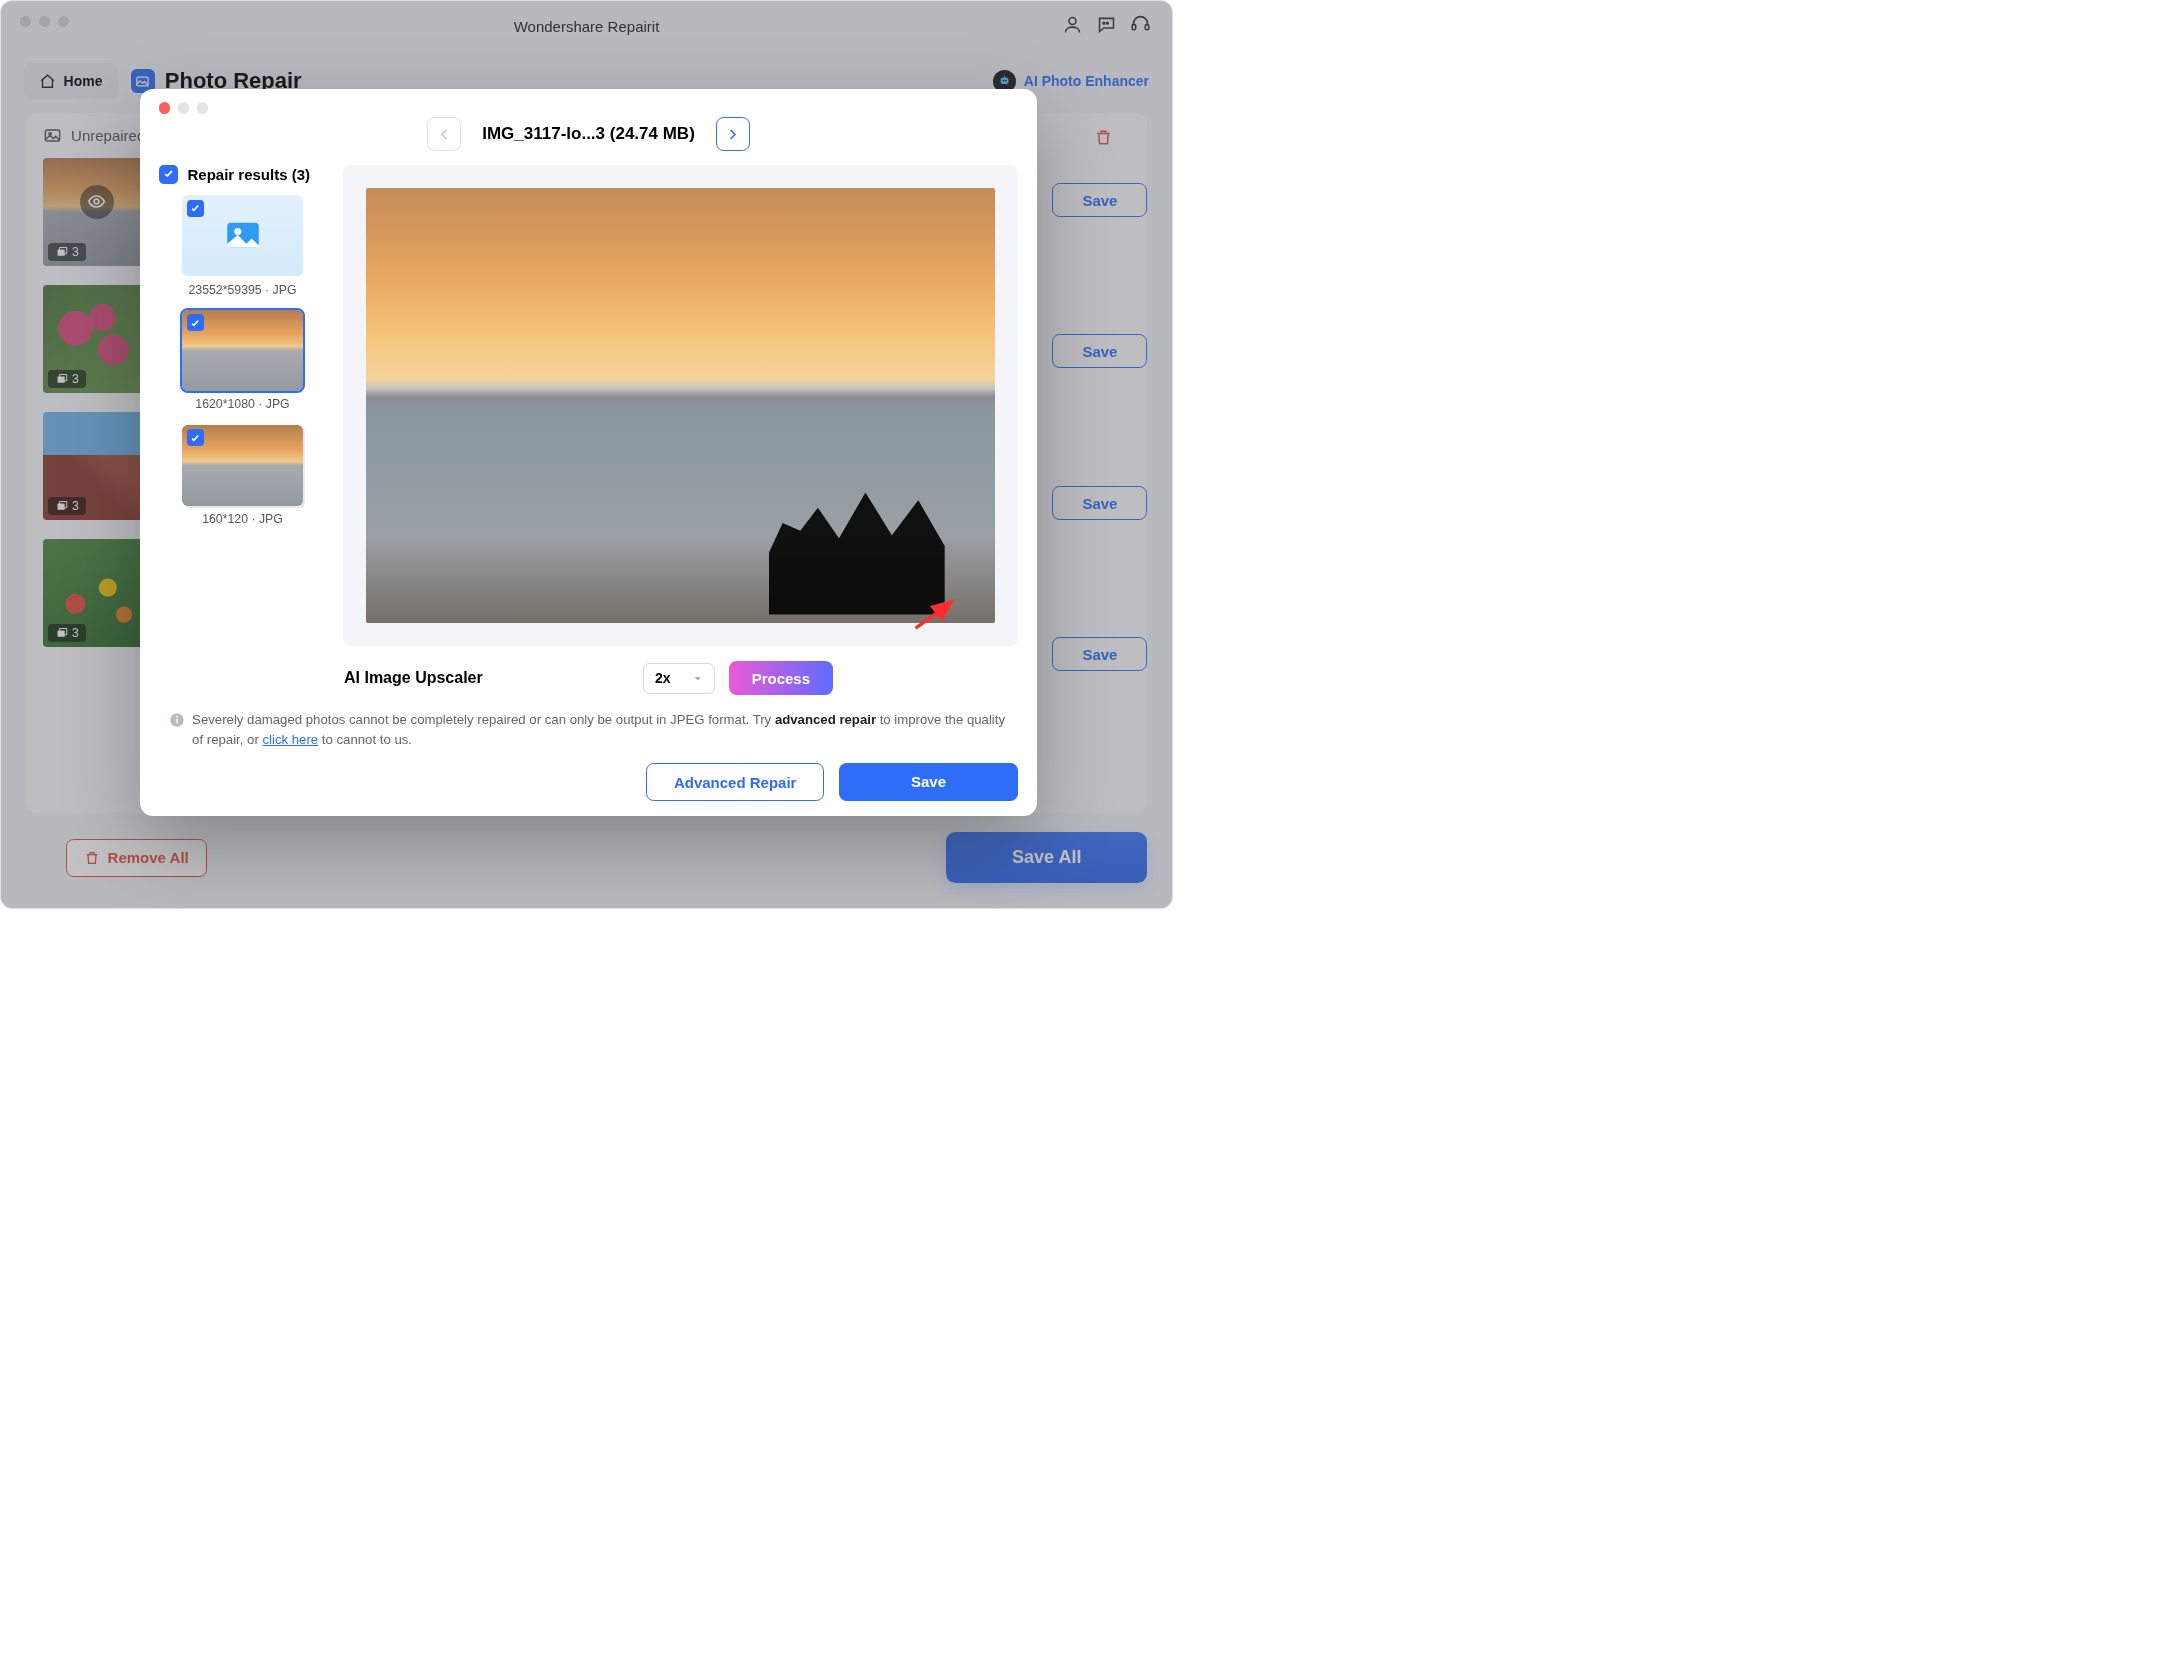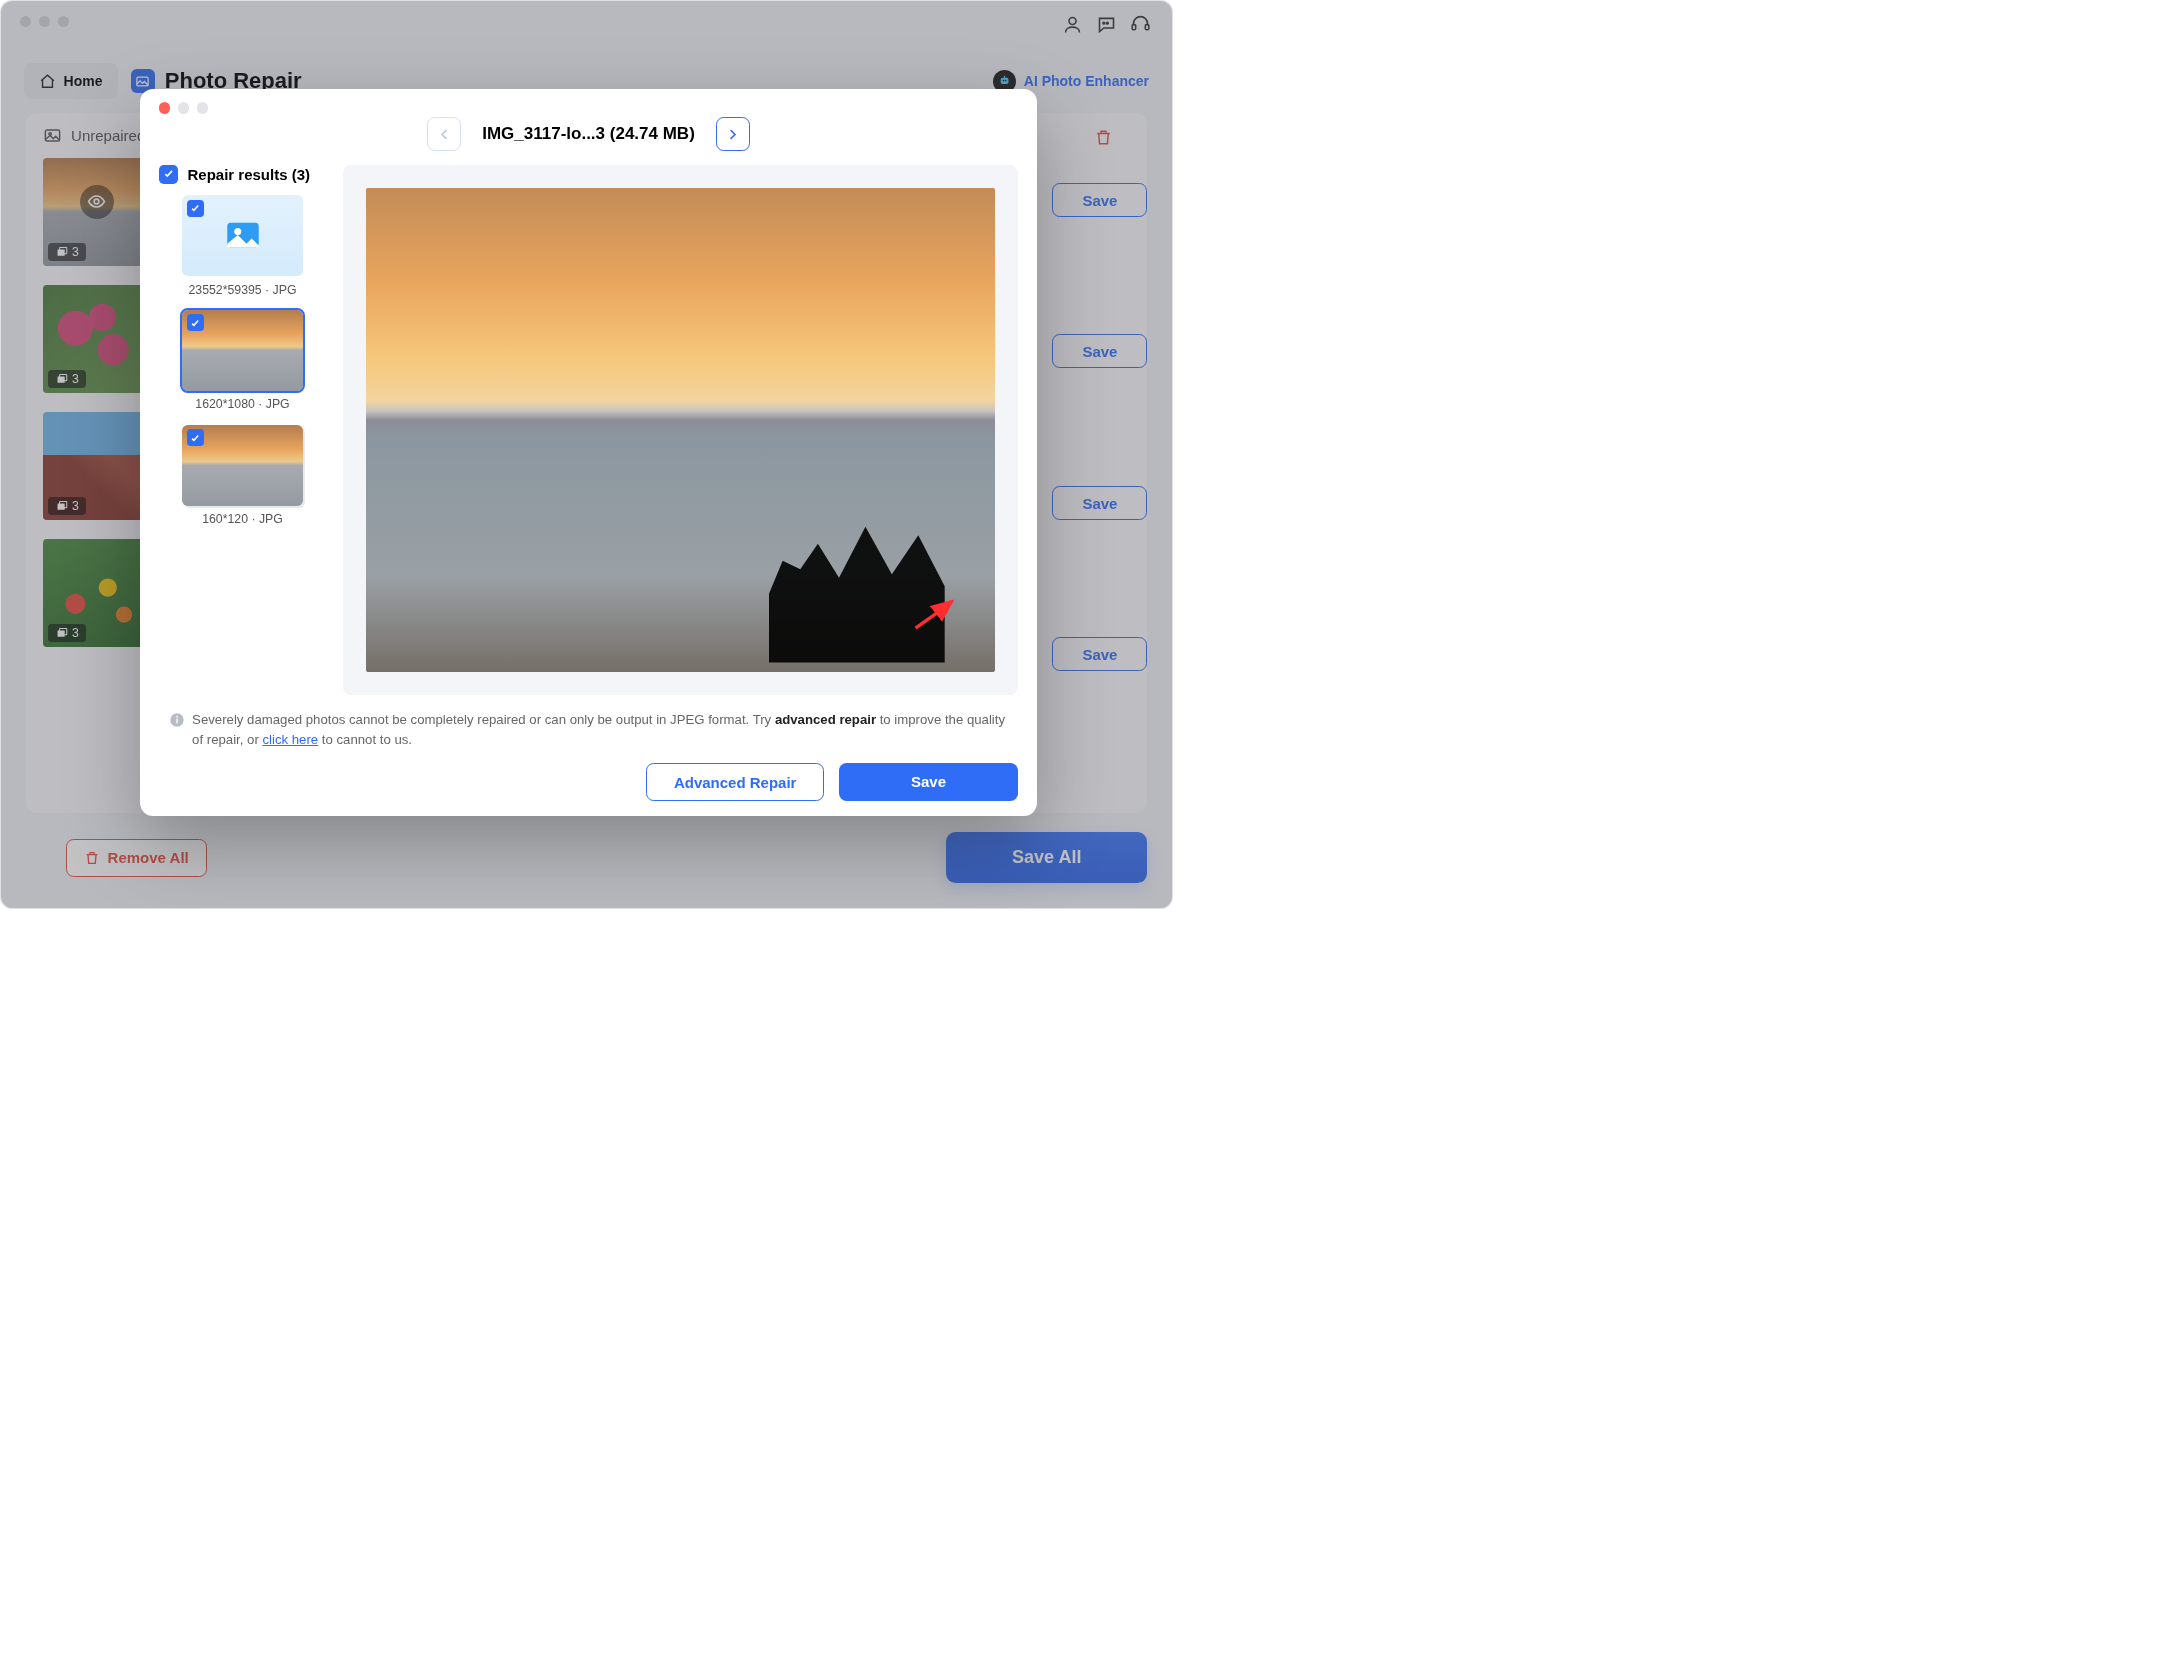--- a/index.html
+++ b/index.html
@@ -72,20 +72,21 @@
 </style>
 </head>
 <body>
 
 <div class="main-window">
   <div class="traffic">
     <div class="tl"></div>
     <div class="tl"></div>
     <div class="tl"></div>
   </div>
+  <div class="mw-title">Wondershare Repairit</div>
   <div class="mw-right">
     <span><svg viewBox="0 0 24 24" fill="none" stroke="#333" stroke-width="1.8">
           <circle cx="12" cy="8" r="4"></circle>
           <path d="M4 21c0-4 4-6 8-6s8 2 8 6"></path>
         </svg></span>
     <span><svg viewBox="0 0 24 24" fill="none" stroke="#333" stroke-width="1.8">
           <path d="M4 5h16v11H9l-5 4V5z"></path>
           <circle cx="9" cy="10.5" r="1" fill="#333"></circle>
           <circle cx="13" cy="10.5" r="1" fill="#333"></circle>
         </svg></span>
@@ -279,20 +280,32 @@
           <div class="sb-cap">160*120 · JPG</div>
         </div>
       </div>
     </div>
 
     <div class="preview-wrap">
       <div class="preview sunset-sky"></div>
     </div>
   </div>
 
+  <div class="upscaler-row">
+    <div class="up-label">AI Image Upscaler</div>
+    <div class="scale-sel">
+      <span>2x</span>
+      <svg width="11.4" height="11.4" viewBox="0 0 24 24" fill="#8892ab">
+          <path d="M6 9l6 6 6-6z"></path>
+        </svg>
+    </div>
+    <div class="process-btn">
+      <span>Process</span>
+    </div>
+  </div>
 
   <svg class="arrow-ann" width="57" height="38" viewBox="0 0 60 40">
     <defs>
         <marker id="ah" markerWidth="8" markerHeight="8" refX="6" refY="3" orient="auto">
           <path d="M0 0 L7 3 L0 6 z" fill="#ff2d2d"></path>
         </marker>
       </defs>
     <path d="M8 36 Q28 22 46 8" stroke="#ff2d2d" stroke-width="3.5" fill="none" marker-end="url(#ah)"></path>
   </svg>
 

